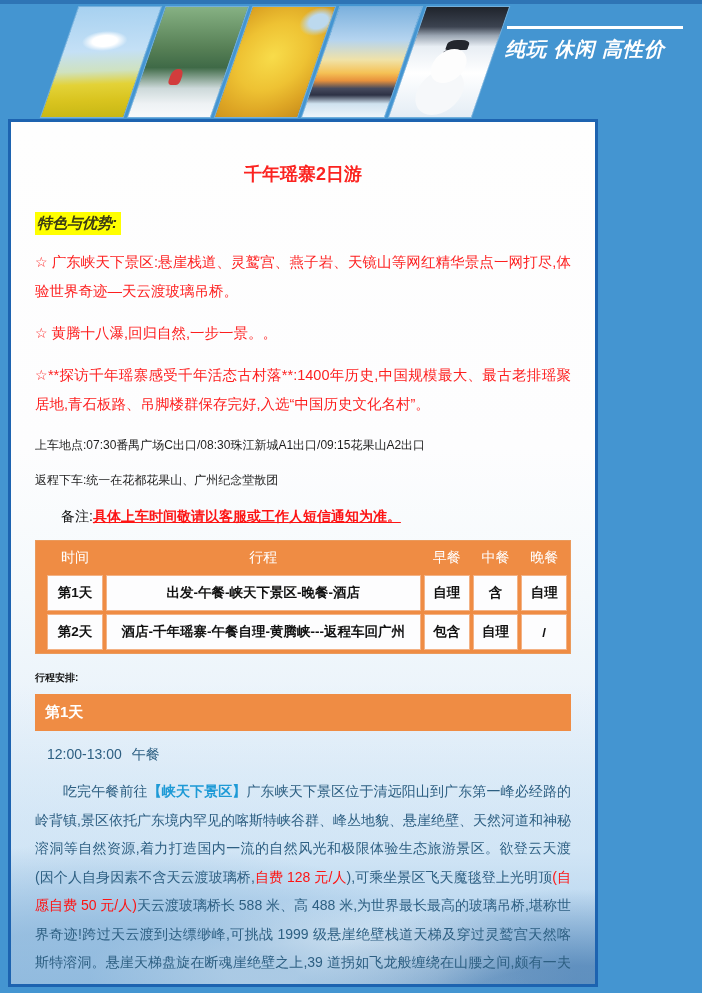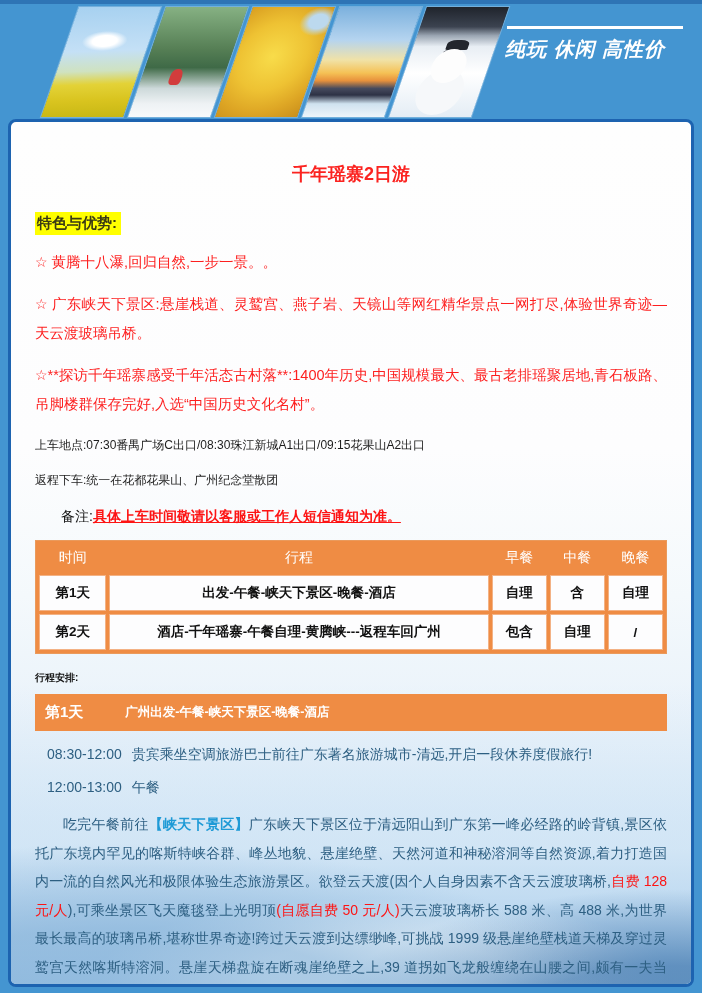--- a/index.html
+++ b/index.html
@@ -29,45 +29,45 @@
   .p-sunset { background:linear-gradient(180deg,#7cb1de 0%,#b5d4ef 30%,#f0e2a8 48%,#f5c155 60%,#e8913c 67%,#474b5e 74%,#2d3245 80%,#cfe2ef 88%,#eef5fa 100%); }
   .p-snow { background:linear-gradient(180deg,#1f242c 0%,#3c4350 18%,#9aa5b2 26%,#e8eef4 36%,#ffffff 60%,#e4edf5 100%); }
   .snowman-body { position:absolute; left:30%; top:38%; width:34px; height:34px; background:#fdfdfd; border-radius:50%; box-shadow:0 26px 0 6px #f6f8fa; }
   .snowman-hat { position:absolute; left:40%; top:30%; width:22px; height:10px; background:#23262d; border-radius:40% 40% 10% 10%; box-shadow:-3px 8px 0 -2px #3a3f49; }
   .brand { position:absolute; left:505px; top:14px; width:190px; color:#ffffff; font-style:italic; }
   .brand-title { font-size:37px; font-weight:bold; letter-spacing:1px; white-space:nowrap; }
   .brand-line { width:176px; height:3px; background:#ffffff; margin:8px 0 7px 2px; }
   .brand-sub { font-size:20px; font-weight:bold; letter-spacing:1px; white-space:nowrap; }
   
   .content-box {
-    position:absolute; left:8px; top:119px; width:686px; height:868px;
+    position:absolute; left:8px; top:119px; width:590px; height:868px;
     background:linear-gradient(180deg,#fefefe 0%,#fdfdfe 38%,#f4f9fc 55%,#e9f2fa 70%,#dcebf7 82%,#cbe0f1 100%);
-    border:3px solid #1d63b0; border-radius:8px;
+    border:3px solid #1d63b0; border-radius:0;
     overflow:hidden;
   }
   .watermark {
     position:absolute; left:0; bottom:0; width:100%; height:300px; pointer-events:none;
     background:
       radial-gradient(120% 95% at 16% 112%, rgba(134,178,216,0.65) 32%, rgba(134,178,216,0) 62%),
       radial-gradient(85% 80% at 97% 118%, rgba(64,118,172,0.7) 30%, rgba(64,118,172,0) 62%),
       radial-gradient(60% 35% at 55% 96%, rgba(245,250,253,0.9) 30%, rgba(245,250,253,0) 70%),
       linear-gradient(180deg, rgba(214,233,248,0) 0%, rgba(205,227,245,0.65) 55%, rgba(166,203,235,0.95) 100%);
   }
   .inner { position:relative; padding:18px 24px 0 24px; }
   .doc-title { text-align:center; color:#fb2320; font-size:18px; font-weight:bold; margin-top:22px; }
   .features-label-row { margin-top:26px; }
-  .features-label { display:inline-block; background:#ffff00; color:#3a3a14; font-size:15px; font-weight:bold; padding:2px 4px 2px 2px; }
+  .features-label { display:inline-block; background:#ffff00; color:#3a3a14; font-size:15px; font-weight:bold; padding:2px 4px 2px 2px;font-style:italic; }
   .feature { color:#fd1f1f; font-size:14.5px; line-height:29px; margin-top:13px; text-align:justify; }
   .feature .star { font-size:14px; }
   .plain-line { color:#1d1d1d; font-size:12px; margin-top:18px; }
   .note-line { margin-top:19px; padding-left:26px; font-size:14px; }
   .note-label { color:#111111; font-weight:normal; }
   .note-text { color:#fd1414; font-weight:bold;text-decoration:underline; }
   
-  table.meals { width:100%; border-collapse:separate; border-spacing:3px; background:#ef8c44; border:1px solid #e7financial; border:1px solid #ea9a5c; margin-top:14px; }
+  table.meals { width:100%; border-collapse:separate; border-spacing:3px; background:#ef8c44; border:1px solid #e7financial; border:1px solid #ea9a5c; margin-top:14px;padding-left:8px; }
   table.meals th { background:#ef8c44; color:#ffffff; font-size:14px; font-weight:normal; height:28px; }
   table.meals td { background:#fdfdfe; color:#111111; font-size:13.5px; font-weight:bold; text-align:center; height:36px; border:1px solid #f3b285; }
   .col-time{width:11%;} .col-route{width:62%;font-family:Liberation Serif, serif;} .col-meal{width:9%;}
   .section-label { color:#161616; font-size:10px; font-weight:bold; margin-top:17px; }
   
   .day-bar { margin-top:9px; background:#ef8c44; height:37px; display:flex; align-items:center; color:#ffffff; font-weight:bold; padding:0 10px; }
   .day-bar .day { font-size:15px; }
   .day-bar .route { font-size:12.5px; margin-left:42px; }
   .day-bar .stay { font-size:14px; margin-left:36px; }
   .slot { color:#2d5f82; font-size:14px; margin-top:15px; padding-left:12px; }
@@ -101,22 +101,22 @@
 <div class="content-box">
   <div class="watermark"></div>
   <div class="inner">
     <div class="doc-title">千年瑶寨2日游</div>
 
     <div class="features-label-row">
       <span class="features-label">特色与优势:</span>
     </div>
 
     <div id="features">
+        <div class="feature"><span class="star">☆ </span><span>广东峡天下景区:悬崖栈道、灵鹫宫、燕子岩、天镜山等网红精华景点一网打尽,体验世界奇迹—天云渡玻璃吊桥。</span></div>
         <div class="feature"><span class="star">☆ </span><span>黄腾十八瀑,回归自然,一步一景。。</span></div>
-        <div class="feature"><span class="star">☆ </span><span>广东峡天下景区:悬崖栈道、灵鹫宫、燕子岩、天镜山等网红精华景点一网打尽,体验世界奇迹—天云渡玻璃吊桥。</span></div>
         <div class="feature"><span class="star">☆</span><span>**探访千年瑶寨感受千年活态古村落**:1400年历史,中国规模最大、最古老排瑶聚居地,青石板路、吊脚楼群保存完好,入选“中国历史文化名村”。</span></div>
       </div>
 
     <div class="plain-line">上车地点:07:30番禺广场C出口/08:30珠江新城A1出口/09:15花果山A2出口</div>
     <div class="plain-line">返程下车:统一在花都花果山、广州纪念堂散团</div>
 
     <div class="note-line">
       <span class="note-label">备注:</span><span class="note-text">具体上车时间敬请以客服或工作人短信通知为准。</span>
     </div>
 
@@ -145,23 +145,21 @@
             <td>自理</td>
             <td>/</td>
           </tr>
         </tbody>
     </table>
 
     <div class="section-label">行程安排:</div>
 
     <div class="day-bar">
       <span class="day">第1天</span>
-      <span class="route">广州出发-午餐-峡天下景区-晚餐-酒店</span>
     </div>
 
     <div id="slots">
-        <div class="slot"><span class="slot-time">08:30-12:00</span><span>贵宾乘坐空调旅游巴士前往广东著名旅游城市-清远,开启一段休养度假旅行!</span></div>
         <div class="slot"><span class="slot-time">12:00-13:00</span><span>午餐</span></div>
       </div>
 
     <div class="paragraph" id="day1-paragraph"><span>吃完午餐前往</span><span class="seg-scenic">【峡天下景区】</span><span>广东峡天下景区位于清远阳山到广东第一峰必经路的岭背镇,景区依托广东境内罕见的喀斯特峡谷群、峰丛地貌、悬崖绝壁、天然河道和神秘溶洞等自然资源,着力打造国内一流的自然风光和极限体验生态旅游景区。欲登云天渡(因个人自身因素不含天云渡玻璃桥,</span><span class="seg-red">自费 128 元/人</span><span>),可乘坐景区飞天魔毯登上光明顶</span><span class="seg-red">(自愿自费 50 元/人)</span><span>天云渡玻璃桥长 588 米、高 488 米,为世界最长最高的玻璃吊桥,堪称世界奇迹!跨过天云渡到达缥缈峰,可挑战 1999 级悬崖绝壁栈道天梯及穿过灵鹫宫天然喀斯特溶洞。悬崖天梯盘旋在断魂崖绝壁之上,39 道拐如飞龙般缠绕在山腰之间,颇有一夫当关、万夫莫开之势。灵鹫宫是缥缈峰的灵魂,坐落在缥缈峰断魂崖万丈绝壁之上。是一个天然喀斯特溶洞,每当气温骤降,洞口便会呈现吞云吐雾的神奇景象,当地人传说,那是神仙在洞里隐居修仙所吐出的真气。游客可以根据自身条件选择步行或者乘坐天龙滑道</span></div>
   </div>
 </div>
 
 </body></html>

